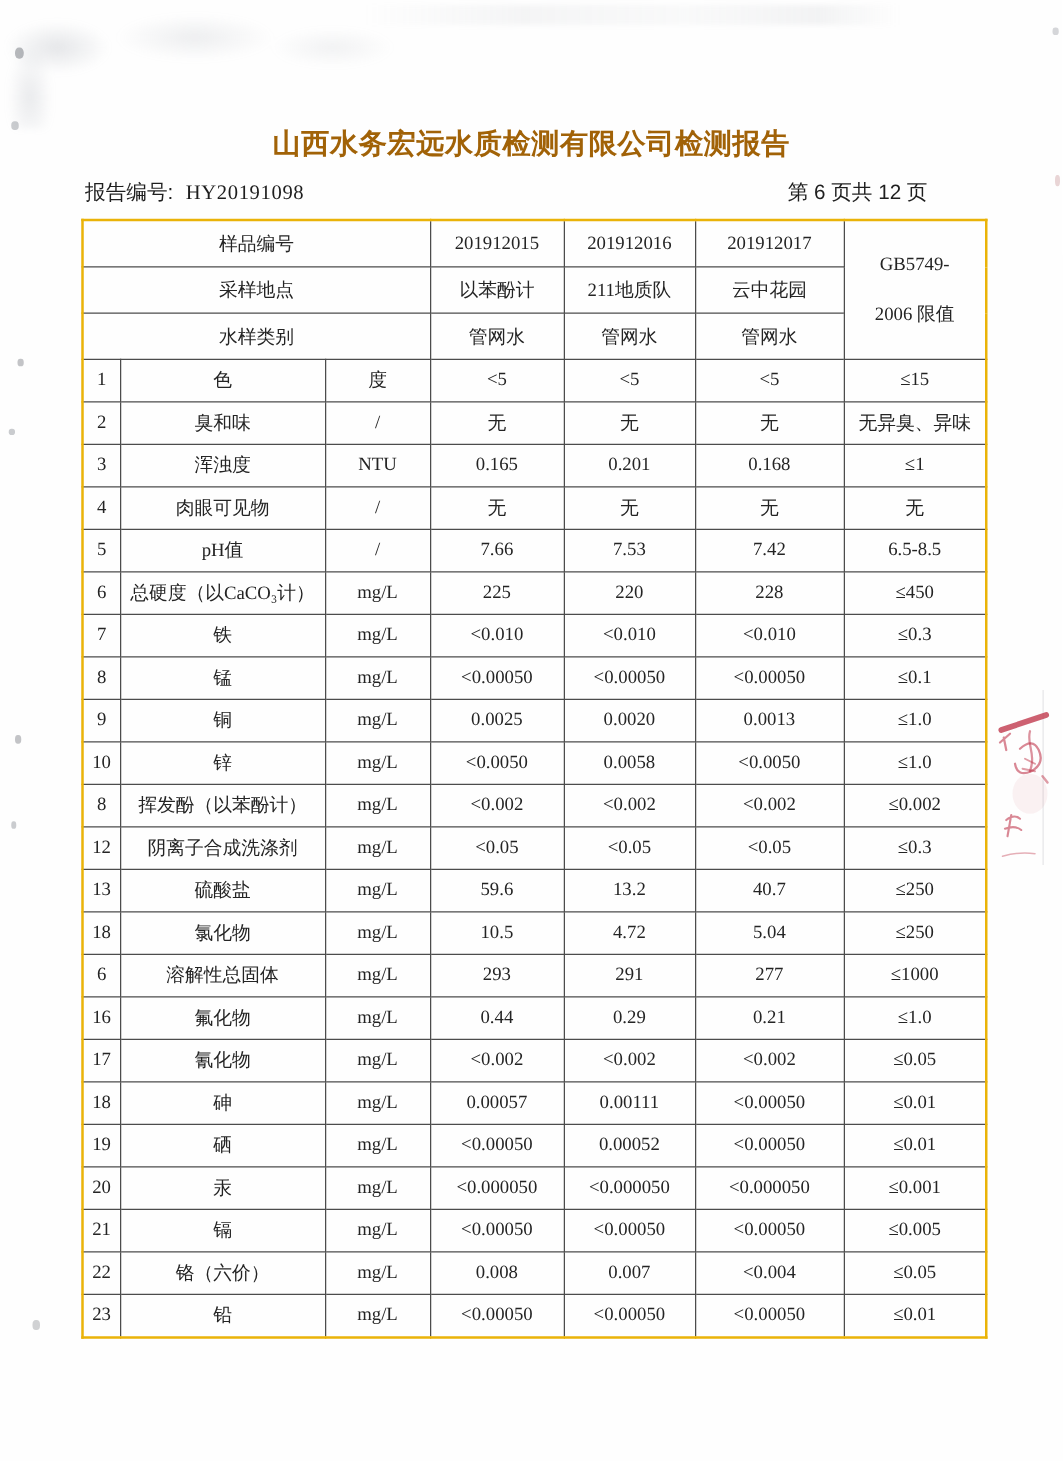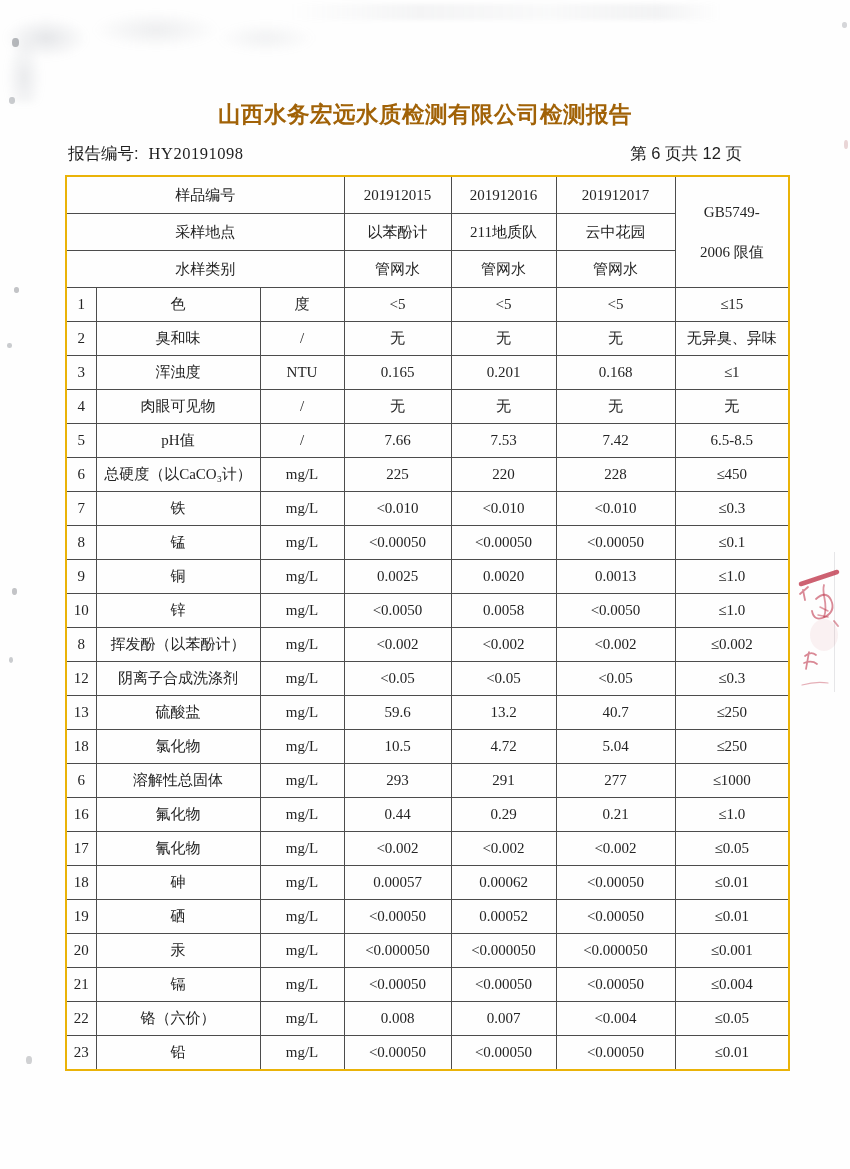--- a/index.html
+++ b/index.html
@@ -287,21 +287,21 @@
       <td class="c-val">&lt;0.002</td>
       <td class="c-val">&lt;0.002</td>
       <td class="c-limit">≤0.05</td>
     </tr>
 
     <tr>
       <td class="c-no">18</td>
       <td class="c-name">砷</td>
       <td class="c-unit">mg/L</td>
       <td class="c-val">0.00057</td>
-      <td class="c-val">0.00062</td>
+      <td class="c-val">0.00111</td>
       <td class="c-val">&lt;0.00050</td>
       <td class="c-limit">≤0.01</td>
     </tr>
 
     <tr>
       <td class="c-no">19</td>
       <td class="c-name">硒</td>
       <td class="c-unit">mg/L</td>
       <td class="c-val">&lt;0.00050</td>
       <td class="c-val">0.00052</td>
@@ -319,21 +319,21 @@
       <td class="c-limit">≤0.001</td>
     </tr>
 
     <tr>
       <td class="c-no">21</td>
       <td class="c-name">镉</td>
       <td class="c-unit">mg/L</td>
       <td class="c-val">&lt;0.00050</td>
       <td class="c-val">&lt;0.00050</td>
       <td class="c-val">&lt;0.00050</td>
-      <td class="c-limit">≤0.004</td>
+      <td class="c-limit">≤0.005</td>
     </tr>
 
     <tr>
       <td class="c-no">22</td>
       <td class="c-name">铬（六价）</td>
       <td class="c-unit">mg/L</td>
       <td class="c-val">0.008</td>
       <td class="c-val">0.007</td>
       <td class="c-val">&lt;0.004</td>
       <td class="c-limit">≤0.05</td>

